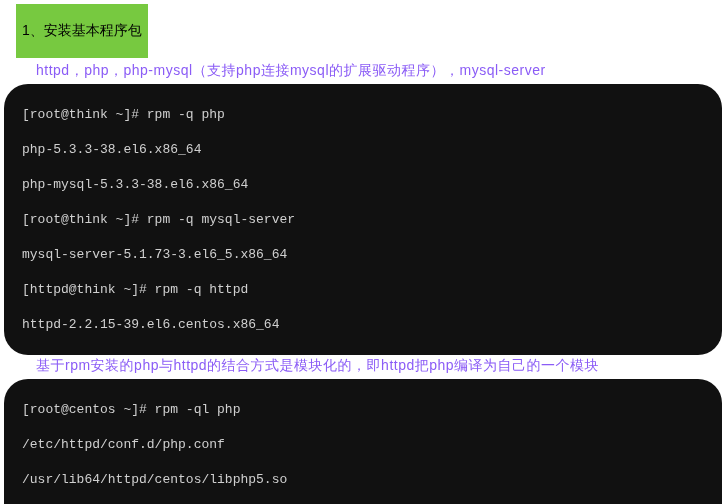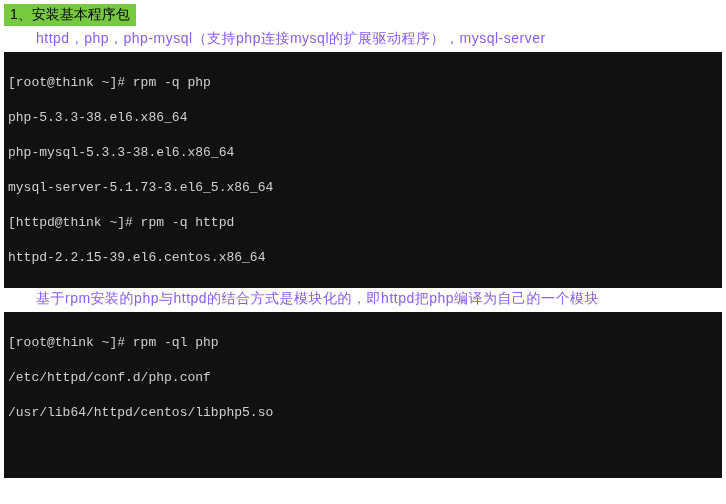--- a/index.html
+++ b/index.html
@@ -6,65 +6,67 @@
   body {
     font-family: "Microsoft YaHei", Arial, sans-serif;
     font-size: 14px;
     background: #fff;
     width: 726px;
   }
   .heading {
     background: #77c940;
     color: #000;
     display: inline-block;
-    padding: 2px 6px;
+    padding: 18px 6px;
     font-size: 14px;
-    margin: 4px 0 2px 4px;
+    margin: 4px 0 2px 16px;
   }
   .note {
     color: #8b5cf6;
     padding: 2px 0 4px 36px;
     font-size: 14px;
     letter-spacing: 0.5px;
   }
   .term {
     background: #111;
     color: #d0d0d0;
     font-family: "Consolas", "Courier New", monospace;
     font-size: 13px;
     line-height: 1.35;
-    padding: 4px 4px;
+    padding: 4px 18px;
     white-space: pre-wrap;
     word-break: break-all;
     margin: 0 4px 0 4px;
+    border-radius: 24px;
   }
   .term .line { display: block; }
 </style>
 </head>
 <body>
 
 
 
 
 <div class="heading">1、安装基本程序包</div>
 <div class="note">httpd，php，php-mysql（支持php连接mysql的扩展驱动程序），mysql-server</div>
 
 <div class="term">
 <span class="line">[root@think ~]# rpm -q php</span>
 <span class="line">php-5.3.3-38.el6.x86_64</span>
 <span class="line">php-mysql-5.3.3-38.el6.x86_64</span>
+<span class="line">[root@think ~]# rpm -q mysql-server</span>
 <span class="line">mysql-server-5.1.73-3.el6_5.x86_64</span>
 <span class="line">[httpd@think ~]# rpm -q httpd</span>
 <span class="line">httpd-2.2.15-39.el6.centos.x86_64</span>
 </div>
 
 <div class="note">基于rpm安装的php与httpd的结合方式是模块化的，即httpd把php编译为自己的一个模块</div>
 
 <div class="term">
-<span class="line">[root@think ~]# rpm -ql php</span>
+<span class="line">[root@centos ~]# rpm -ql php</span>
 <span class="line">/etc/httpd/conf.d/php.conf</span>
 <span class="line">/usr/lib64/httpd/centos/libphp5.so</span>
 
 
 </div>
 
 
 
 
 

